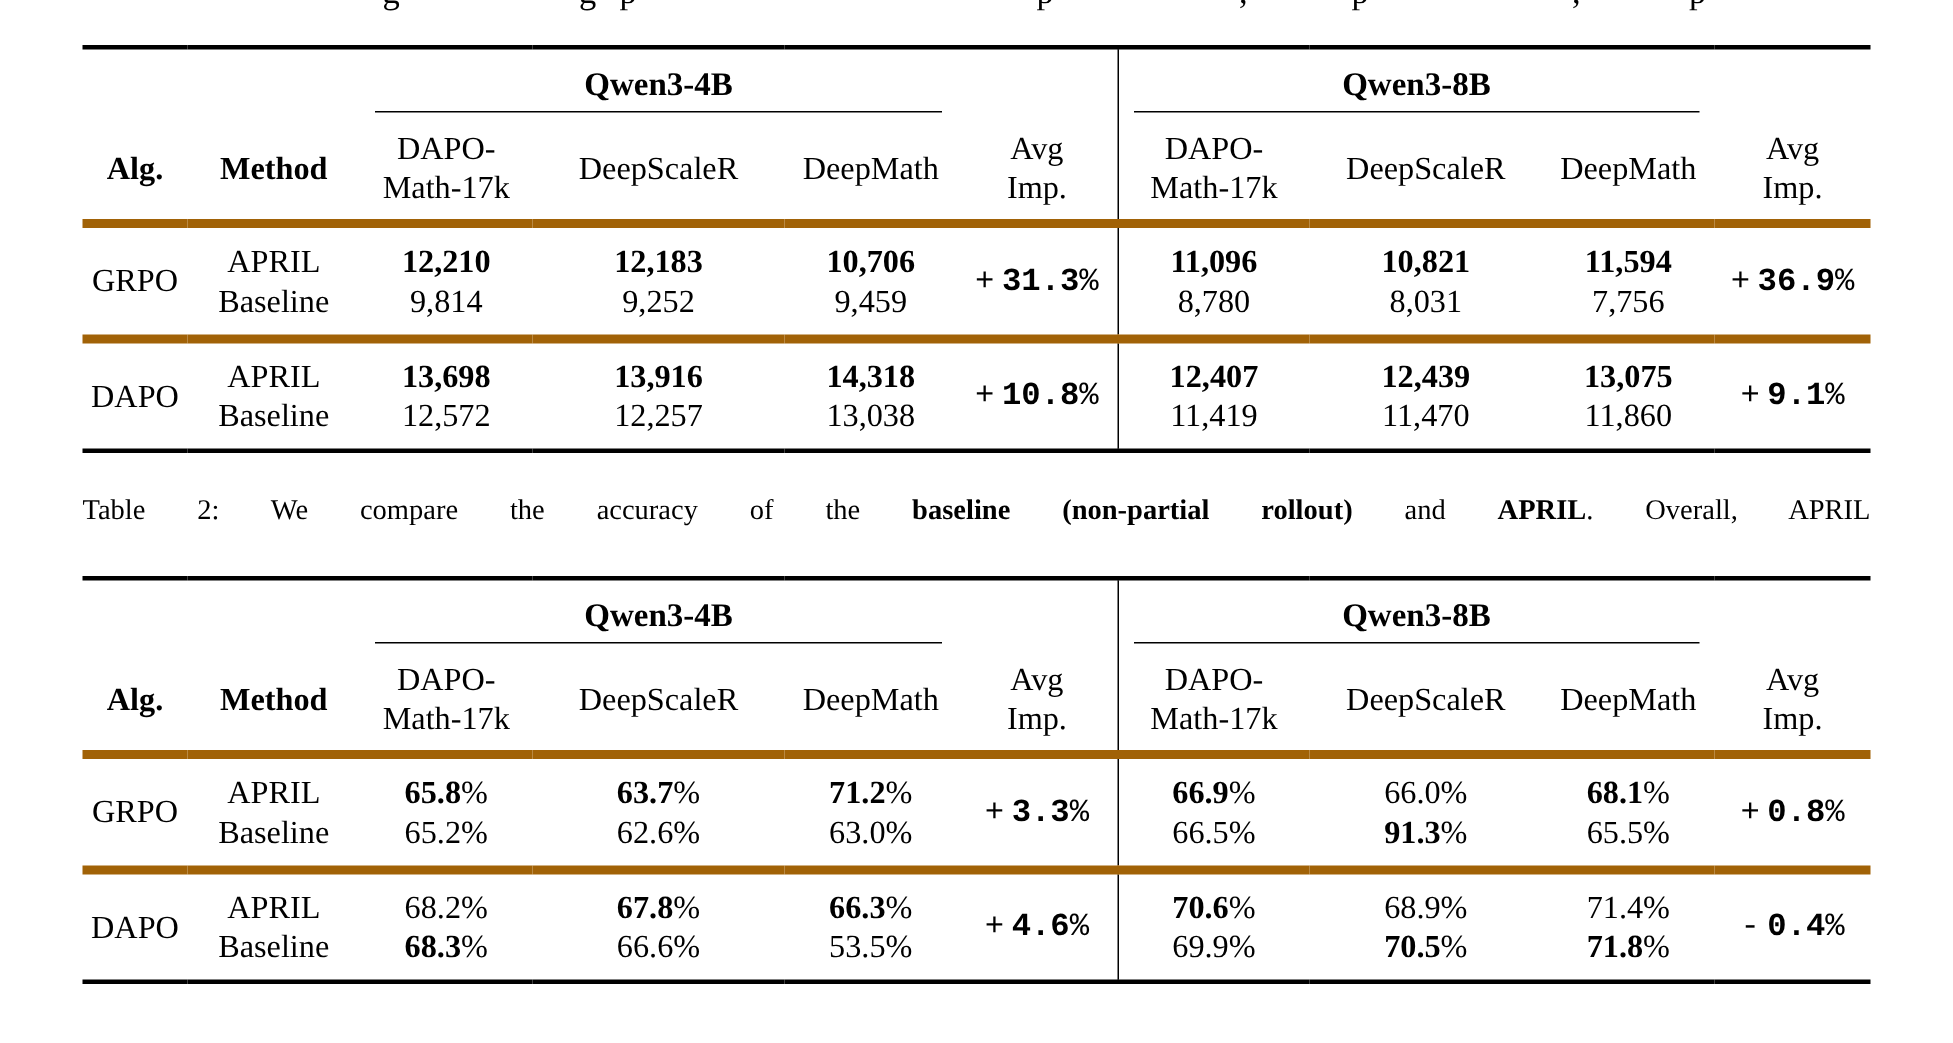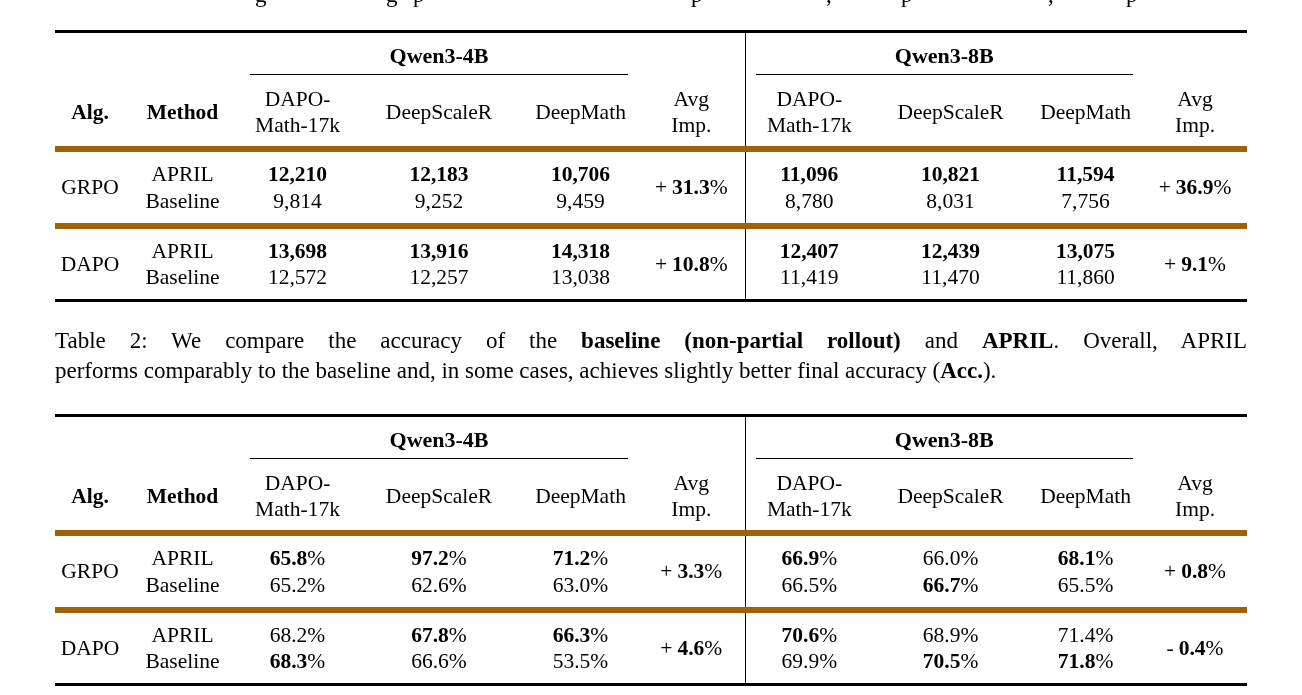--- a/index.html
+++ b/index.html
@@ -25,26 +25,26 @@
   tr.brow td{height:71px;}
   tr.brow.last td{height:70px;}
   tr.brow{border-top:6px solid #a16207;}
   .gwrap{margin:0 10px 3px 10px;padding:4px 0 5px 0;border-bottom:1.4px solid #000;}
   .glabel{font-weight:bold;font-size:22px;}
   .hb{font-weight:bold;}
   .dv{border-left:1.5px solid #000;}
   .stack div{line-height:26.5px;}
   .b{font-weight:bold;}
   .sign{margin-right:5px;}
-  .avgcell{white-space:nowrap;}
+  .avgcell{white-space:nowrap;font-family:Liberation Mono, monospace;}
 
   
   .caption{
     width:1192px;margin:24px 0 0 55px;
-    font-size:23px;line-height:30px;text-align:justify;
+    font-size:19px;line-height:30px;text-align:justify;
   }
   .cap-line{min-height:30px;}
   .cap-just{text-align:justify;text-align-last:justify;}
 
   .mt1{margin-top:20px;}
   .mt2{margin-top:28px;}
 </style>
 </head>
 <body>
 
@@ -172,21 +172,20 @@
           <div class="b">13,075</div>
           <div>11,860</div>
         </td>
     <td class="avgcell"><span class="sign">+</span><span class="b">9.1</span><span>%</span></td>
   </tr>
 </tbody>
   </table>
 
 <div class="caption" id="caption">
     <div class="cap-line cap-just"><span>Table 2: We compare the accuracy of the </span><span class="b">baseline (non-partial rollout)</span><span> and </span><span class="b">APRIL</span><span>. Overall, APRIL</span></div>
-    <div class="cap-line"><span>performs comparably to the baseline and, in some cases, achieves slightly better final accuracy (</span><span class="b">Acc.</span><span>).</span></div>
   </div>
 
 <table class="tbl mt2">
   <colgroup>
     <col style="width:70px">
       <col style="width:115px">
       <col style="width:115px">
       <col style="width:168px">
       <col style="width:115px">
     <col style="width:107px">
@@ -235,35 +234,35 @@
     <td>GRPO</td>
     <td class="stack">
           <div>APRIL</div>
           <div>Baseline</div>
         </td>
     <td class="stack">
           <div><span class="b">65.8</span><span>%</span></div>
           <div><span>65.2</span><span>%</span></div>
         </td>
     <td class="stack">
-          <div><span class="b">97.2</span><span>%</span></div>
+          <div><span class="b">63.7</span><span>%</span></div>
           <div><span>62.6</span><span>%</span></div>
         </td>
     <td class="stack">
           <div><span class="b">71.2</span><span>%</span></div>
           <div><span>63.0</span><span>%</span></div>
         </td>
     <td class="avgcell"><span class="sign">+</span><span class="b">3.3</span><span>%</span></td>
     <td class="stack dv">
           <div><span class="b">66.9</span><span>%</span></div>
           <div><span>66.5</span><span>%</span></div>
         </td>
     <td class="stack">
           <div><span>66.0</span><span>%</span></div>
-          <div><span class="b">66.7</span><span>%</span></div>
+          <div><span class="b">91.3</span><span>%</span></div>
         </td>
     <td class="stack">
           <div><span class="b">68.1</span><span>%</span></div>
           <div><span>65.5</span><span>%</span></div>
         </td>
     <td class="avgcell"><span class="sign">+</span><span class="b">0.8</span><span>%</span></td>
   </tr>
   <tr class="brow last">
     <td>DAPO</td>
     <td class="stack">

